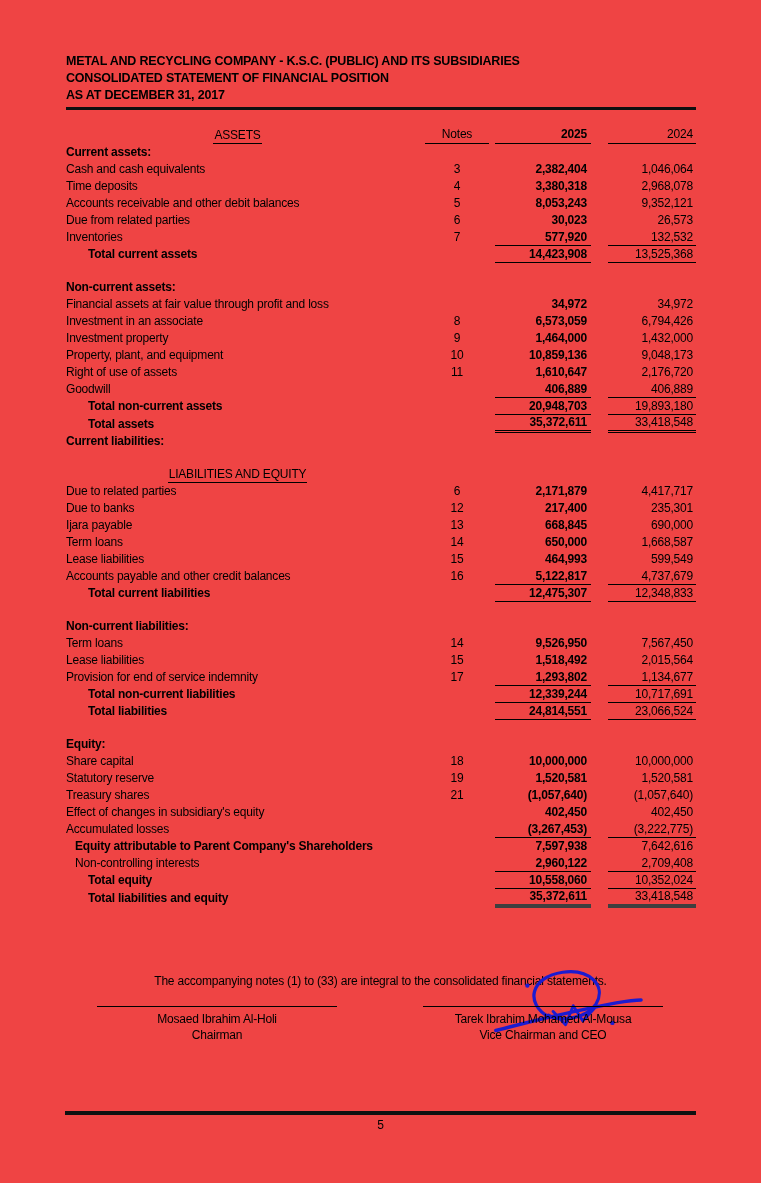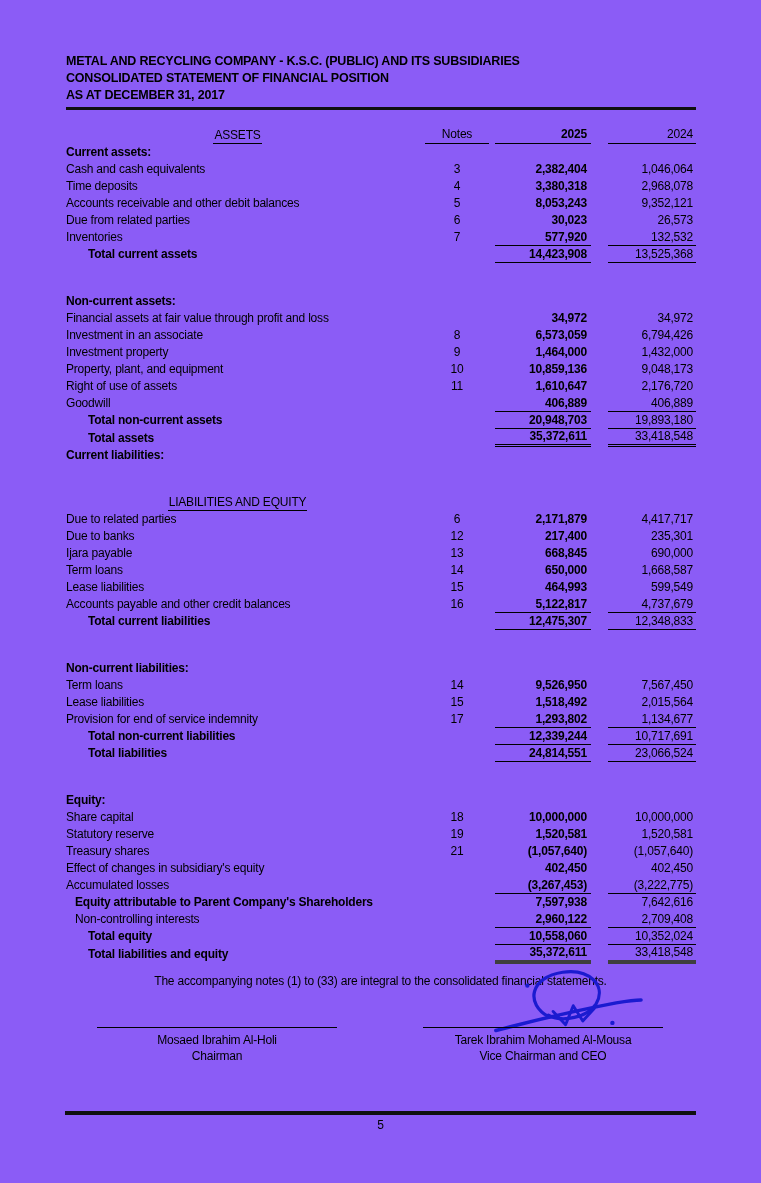--- a/index.html
+++ b/index.html
@@ -1,49 +1,49 @@
 <!DOCTYPE html>
 <html><head>
 <meta charset="utf-8">
 <style>
   html,body{margin:0;padding:0;background:#9a9a9a;}
   .page{
     position:relative;
     width:761px;height:1183px;
-    background:#8b5cf6;
+    background:#ef4444;
     font-family:"Liberation Sans",sans-serif;
     color:#000;
     overflow:hidden;
     margin:0 auto;
   }
   .content{padding:53px 65px 0 66px;}
   .h-line{font-size:12.5px;font-weight:bold;line-height:17px;letter-spacing:-0.2px;}
   .h-sub{font-size:12px;font-weight:normal;line-height:16px;letter-spacing:-0.2px;}
   .rule-thick{height:3px;background:#101010;margin-top:3px;}
 
   .row{display:flex;align-items:center;min-height:17px;font-size:12px;line-height:15px;letter-spacing:-0.2px;}
   .thead{margin-top:17px;}
-  .gap{margin-top:30px;}
+  .gap{margin-top:16px;}
   .c-label{flex:1 1 auto;min-width:0;}
   .c-label.center{text-align:center;}
   .c-notes{width:64px;margin-left:16px;text-align:center;flex:0 0 auto;}
   .c-25{width:96px;margin-left:6px;text-align:right;font-weight:bold;padding-right:4px;box-sizing:border-box;flex:0 0 auto;}
   .c-24{width:88px;margin-left:17px;text-align:right;padding-right:3px;box-sizing:border-box;flex:0 0 auto;}
   .b{font-weight:bold;}
   .ind1{padding-left:9px;}
   .ind2{padding-left:22px;}
   .th{border-bottom:1px solid #000;padding-bottom:1px;}
   .title-underline{border-bottom:1px solid #000;padding:0 1px 1px;}
   .u-s{border-bottom:1px solid #000;}
   .u-d{border-bottom:3px double #000;}
   .u-t{border-bottom:4px solid #3f3f3f;}
 
   .footnote{position:absolute;top:974px;left:0;width:100%;text-align:center;font-size:12px;letter-spacing:-0.2px;}
   .sig-svg{position:absolute;left:478px;top:956px;width:200px;height:86px;}
-  .sig-row{position:absolute;top:1027px;left:66px;width:630px;display:flex;}
+  .sig-row{position:absolute;top:1006px;left:66px;width:630px;display:flex;}
   .sig-block{width:240px;text-align:center;font-size:12px;line-height:16px;letter-spacing:-0.2px;border-top:1px solid #000;padding-top:4px;flex:0 0 auto;}
   .sig-left{margin-left:31px;}
   .sig-right{margin-left:86px;}
   .bottom-rule{position:absolute;top:1111px;left:65px;width:631px;height:4px;background:#101010;}
   .page-num{position:absolute;top:1118px;left:0;width:100%;text-align:center;font-size:12px;}
 </style>
 </head>
 <body>
 
 <div class="page">

